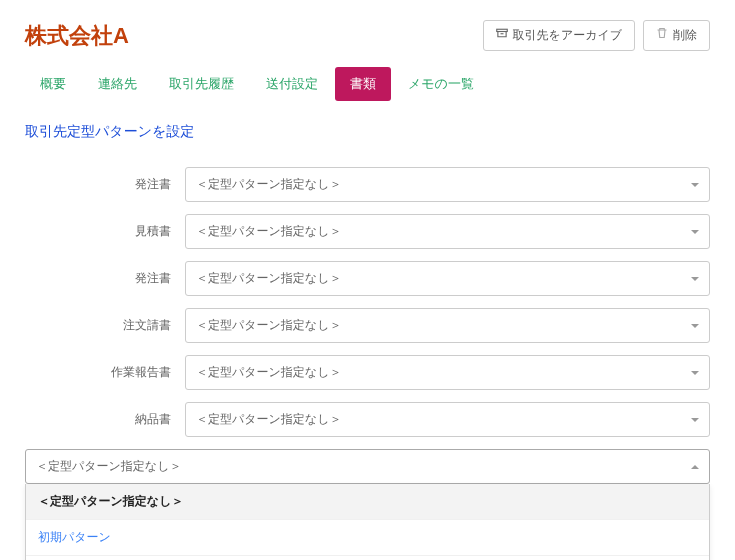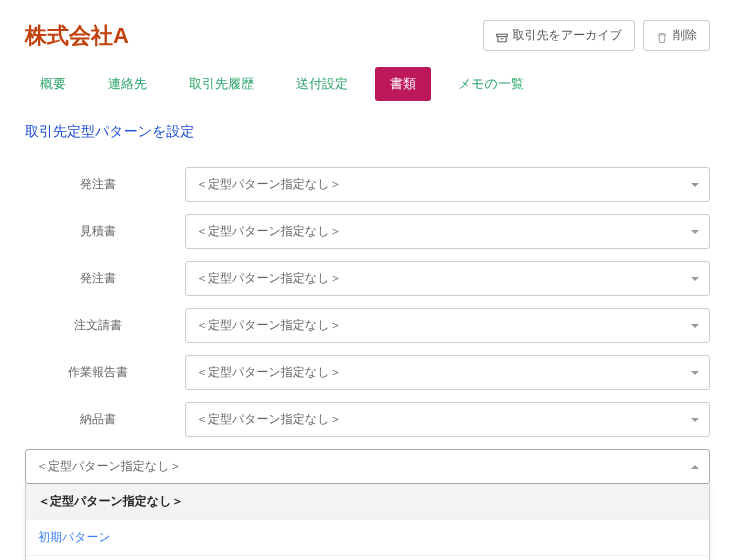--- a/index.html
+++ b/index.html
@@ -1,27 +1,27 @@
 <!DOCTYPE html>
 <html><head>
 <meta charset="utf-8">
 <style>
 * { box-sizing: border-box; margin: 0; padding: 0; }
 body { font-family: "Hiragino Sans", "Meiryo", sans-serif; background: #fff; color: #333; font-size: 13px; padding: 20px 25px; width: 735px; }
 .header { display: flex; justify-content: space-between; align-items: center; margin-bottom: 16px; }
 .title { font-size: 22px; font-weight: 600; color: #c2410c; }
 .header-actions { display: flex; gap: 8px; }
-.btn { border: 1px solid #ccc; background: #fff; padding: 6px 12px; border-radius: 3px; font-size: 12px; color: #555; cursor: pointer; display: inline-flex; align-items: flex-end; gap: 5px; }
+.btn { border: 1px solid #ccc; background: #fff; padding: 6px 12px; border-radius: 3px; font-size: 12px; color: #555; cursor: pointer; display: inline-flex; align-items: flex-start; gap: 5px; }
 .btn-icon { width: 12px; height: 12px; display: inline-block; }
-.tabs { display: flex; gap: 12px; margin-bottom: 22px; }
+.tabs { display: flex; gap: 2px; margin-bottom: 22px; }
 .tab { padding: 7px 14px; border: 1px solid transparent; border-radius: 3px; color: #2aa568; font-size: 13px; cursor: pointer; }
 .tab.active { background: #be185d; color: #fff; }
 .section-title { font-size: 14px; color: #1d4ed8; margin-bottom: 18px; padding-bottom: 8px; }
 .form-row { display: flex; align-items: center; margin-bottom: 12px; }
-.form-label { width: 160px; text-align: center; padding-right: 14px; color: #666; font-size: 12px; }
+.form-label { width: 160px; text-align: right; padding-right: 14px; color: #666; font-size: 12px; }
 .select { flex: 1; border: 1px solid #ccc; border-radius: 3px; padding: 8px 10px; background: #fff; color: #666; font-size: 12px; position: relative; display: flex; justify-content: space-between; align-items: center; cursor: pointer; min-height: 34px; }
 .select.open { border-color: #aaa; }
 .caret { width: 0; height: 0; border-left: 4px solid transparent; border-right: 4px solid transparent; border-top: 4px solid #999; }
 .caret.up { border-top: none; border-bottom: 4px solid #999; }
 .dropdown-wrap { position: relative; flex: 1; }
 .dropdown { position: absolute; top: 100%; left: 0; right: 0; background: #fff; border: 1px solid #ccc; border-top: none; z-index: 10; box-shadow: 0 2px 6px rgba(0,0,0,0.08); }
 .dropdown-item { padding: 9px 12px; font-size: 12px; color: #3b82f6; cursor: pointer; border-bottom: 1px solid #f0f0f0; }
 .dropdown-item:last-child { border-bottom: none; }
 .dropdown-item.current { background: #f3f3f3; font-weight: 600; color: #222; }
 </style>

